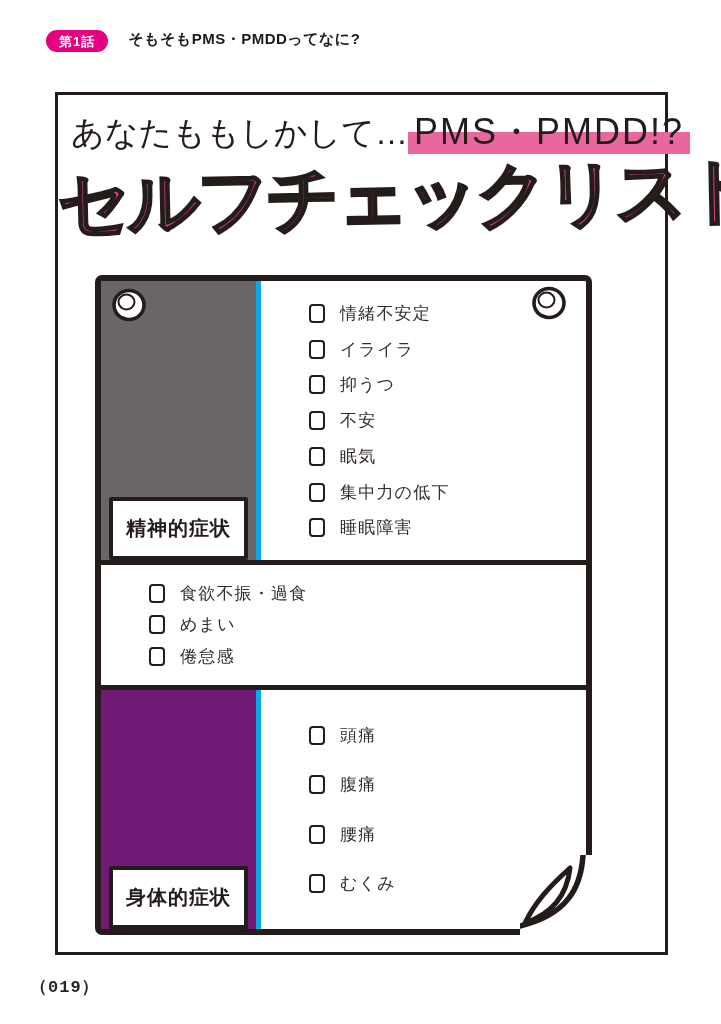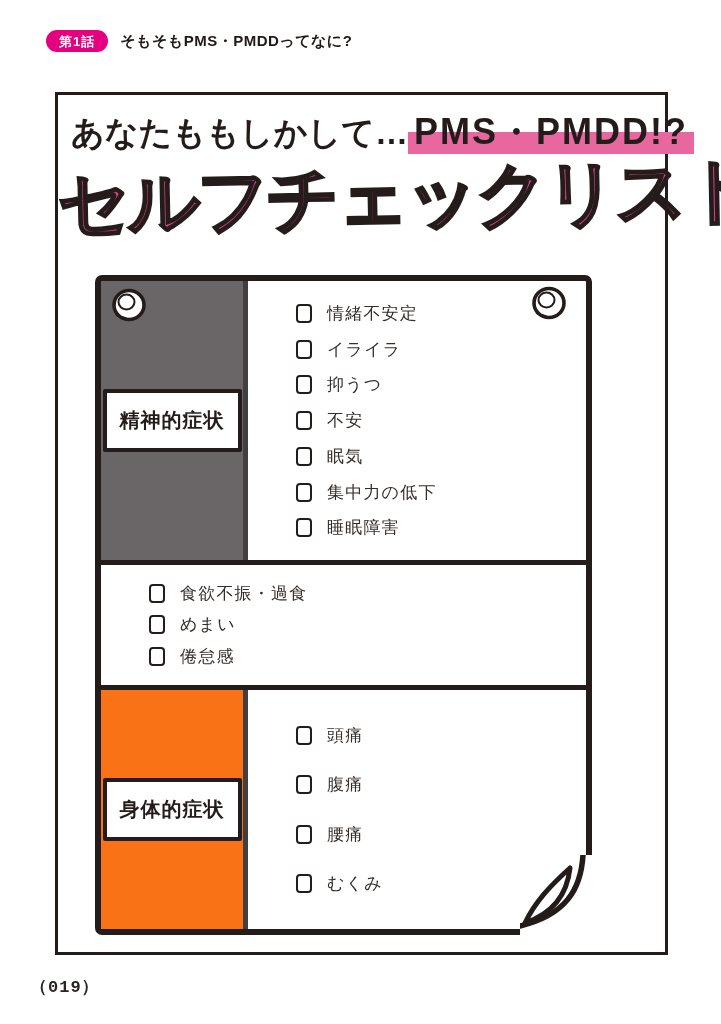--- a/index.html
+++ b/index.html
@@ -9,21 +9,21 @@
     width: 721px; height: 1024px;
     background: #ffffff;
     font-family: "Liberation Sans", "DejaVu Sans", sans-serif;
     color: #241c1a;
     overflow: hidden;
   }
 
   
   .page-header {
     position: absolute; top: 30px; left: 46px;
-    display: flex; align-items: center; gap: 12px;
+    display: flex; gap: 20px;
   }
   .badge {
     background: #e4007f; color: #ffffff;
     font-size: 13px; font-weight: bold; letter-spacing: 1px;
     padding: 5px 13px 4px; border-radius: 999px;
     line-height: 1;
   }
   .header-title {
     font-size: 15px; font-weight: bold; letter-spacing: 0.5px; color: #1f1a18;
   }
@@ -33,21 +33,21 @@
     position: absolute; left: 55px; top: 92px;
     width: 613px; height: 863px;
     border: 3px solid #241c1a;
     background: #ffffff;
   }
 
   .lead-line {
     margin: 13px 8px 0 13px;
     display: flex; align-items: baseline;
     white-space: nowrap;
-    font-weight: bold;
+    font-weight: normal;
   }
   .lead-text { font-size: 33px; letter-spacing: 0px; }
   .lead-highlight {
     font-size: 36px; letter-spacing: 2px; padding: 0 6px;
     background: linear-gradient(to bottom, transparent 50%, #e8679f 50%, #e8679f 94%, transparent 94%);
     text-align: center;
   }
 
   .main-title {
     margin-top: 4px;
@@ -65,23 +65,23 @@
     position: absolute; left: 37px; top: 180px;
     width: 497px; height: 660px;
     border: 6px solid #241c1a;
     border-radius: 7px;
     background: #ffffff;
   }
   .sections { display: flex; flex-direction: column; height: 100%; }
   .section { display: flex; min-height: 0; flex-basis: 0; }
   .section + .section { border-top: 5px solid #241c1a; }
   .label-cell {
-    width: 147px; flex: none;
-    border-right: 5px solid #404040;
-    display: flex; align-items: center; justify-content: center;
+    width: 160px; flex: none;
+    border-right: 5px solid #0ea5e9;
+    display: flex; align-items: flex-end; justify-content: center;
   }
   .label-box {
     background: #ffffff;
     border: 4px solid #241c1a;
     border-radius: 2px;
     padding: 14px 13px;
     font-size: 20px; font-weight: bold; letter-spacing: 1px;
     text-align: center; white-space: nowrap;
     color: #241c1a;
   }
@@ -189,21 +189,21 @@
   </div>
 
   <div class="item">
     <span class="checkbox"></span>
     <span class="item-label">倦怠感</span>
   </div>
 </div>
   </div>
 
   <div class="section" style="flex-grow: 6;">
-    <div class="label-cell" style="background: #f97316;">
+    <div class="label-cell" style="background: #701a75;">
       <div class="label-box">身体的症状</div>
     </div>
     <div class="items-cell">
   <div class="item">
     <span class="checkbox"></span>
     <span class="item-label">頭痛</span>
   </div>
 
   <div class="item">
     <span class="checkbox"></span>

